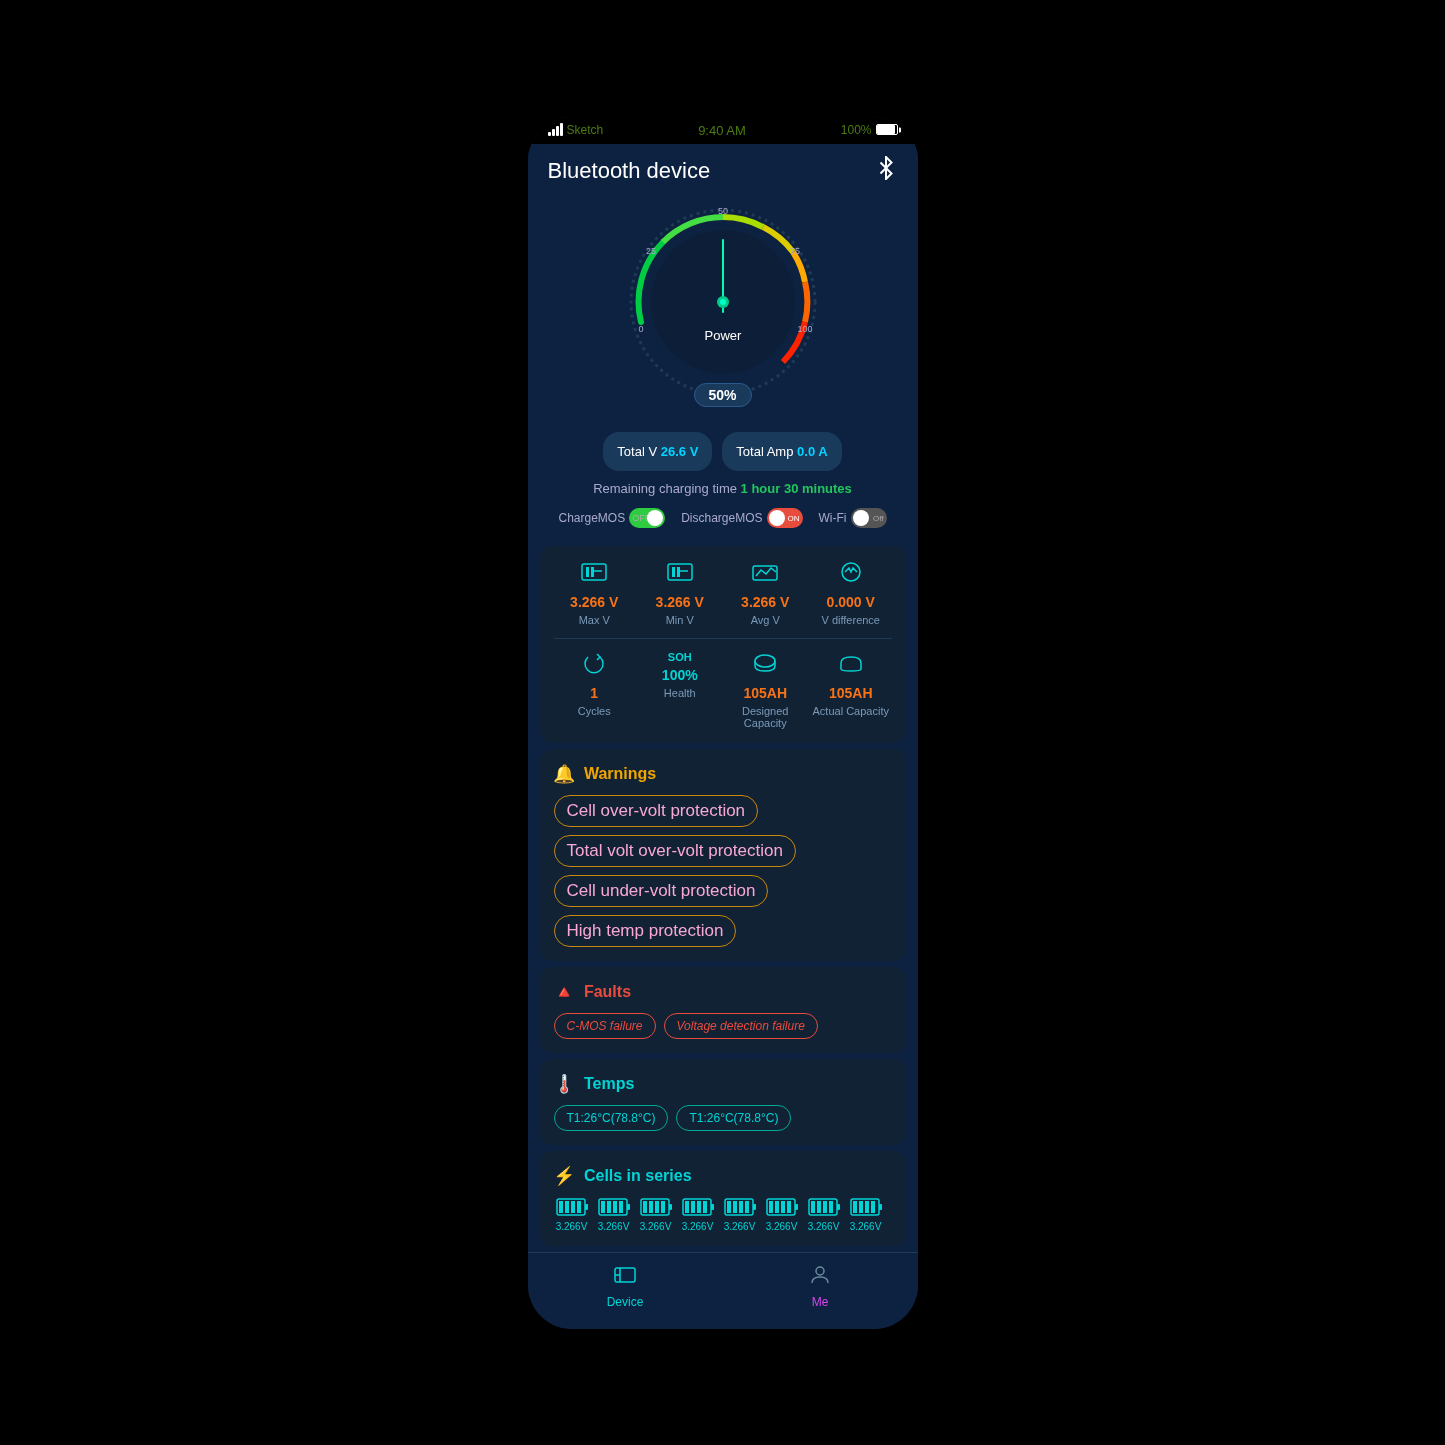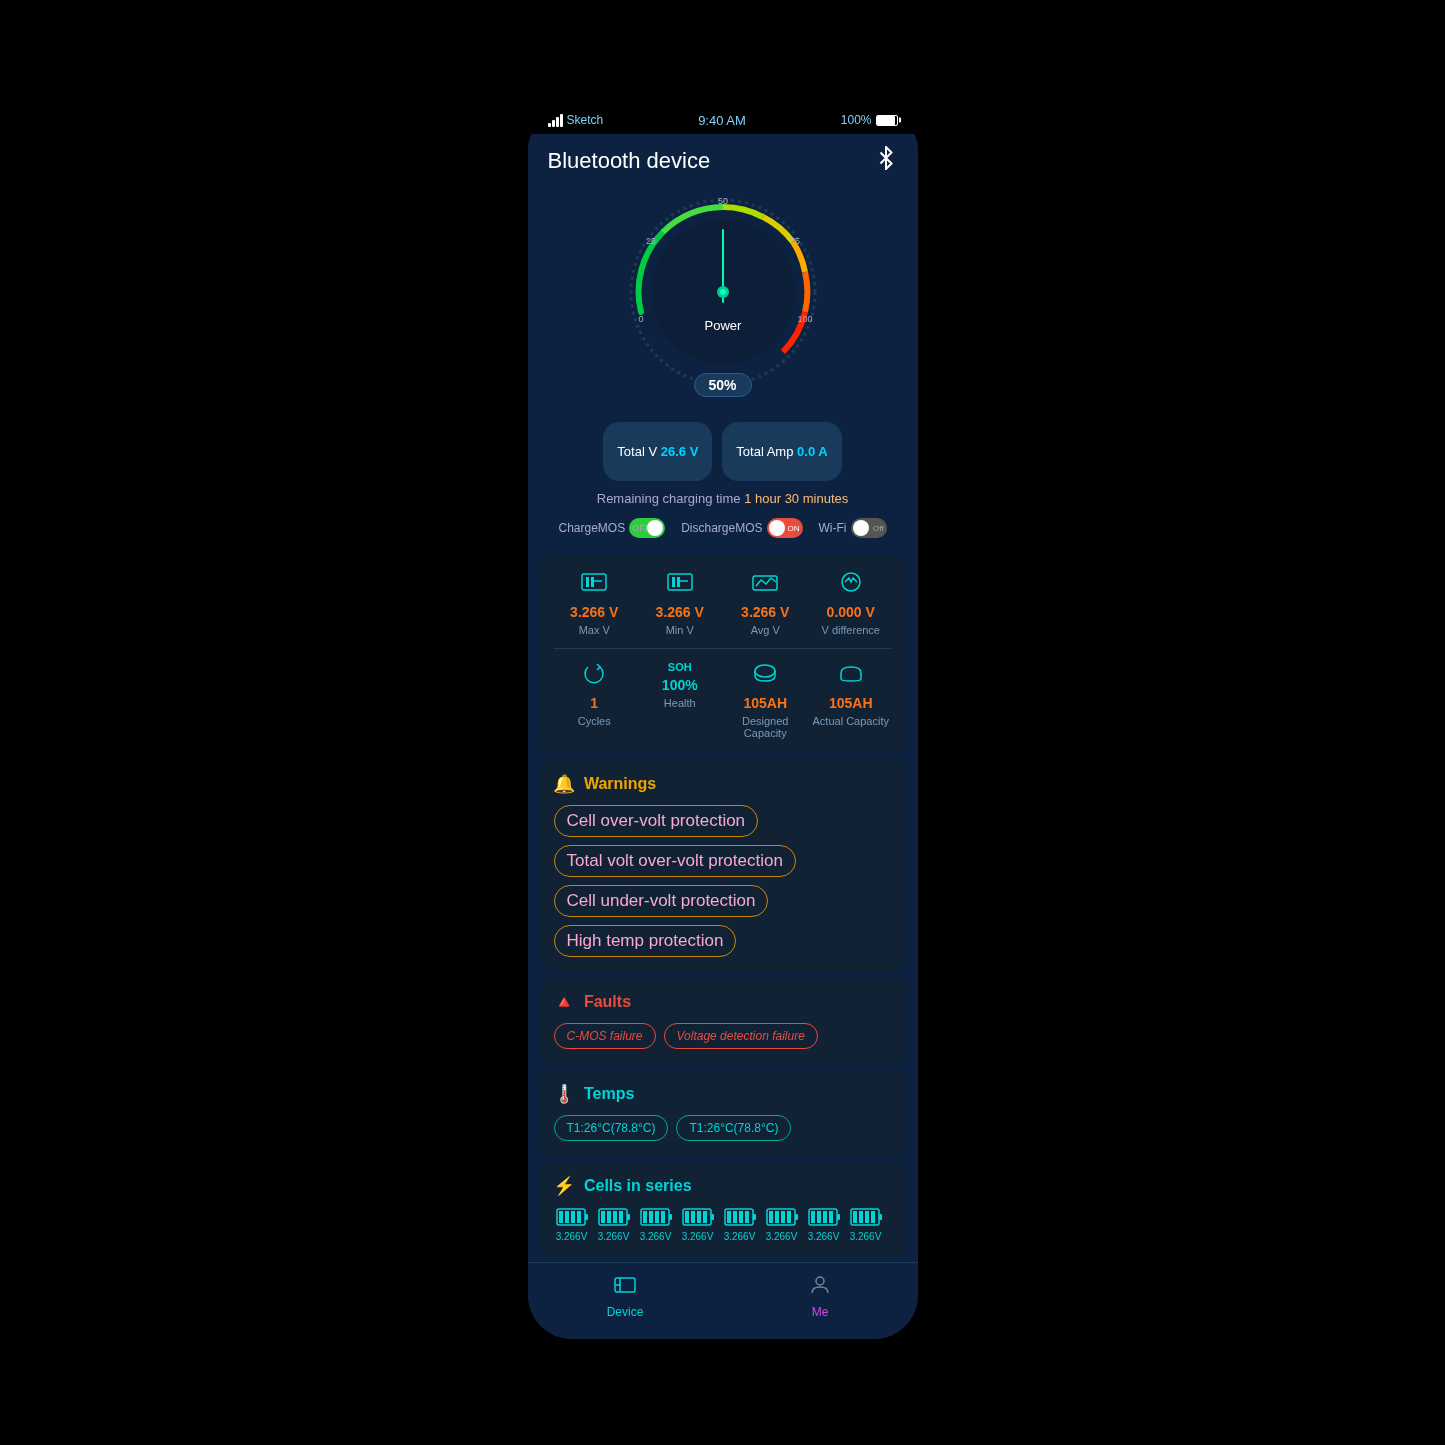--- a/index.html
+++ b/index.html
@@ -15,24 +15,24 @@
       width: 390px;
       background: #0a1628;
       border-radius: 44px;
       overflow: hidden;
       position: relative;
     }
     .status-bar {
       background: #000;
       display: flex;
       justify-content: space-between;
-      align-items: center;
+      align-items: flex-start;
       padding: 6px 20px;
       font-size: 12px;
-      color: #7dd3fc;
+      color: #4d7c0f;
     }
     .status-left { display: flex; align-items: center; gap: 4px; }
     .status-center { font-size: 13px; font-weight: 500; }
     .status-right { display: flex; align-items: center; gap: 4px; font-size: 12px; }
     .signal-bars { display: flex; align-items: flex-end; gap: 1px; }
     .signal-bar { background: #fff; width: 3px; border-radius: 1px; }
     .battery-icon { width: 22px; height: 11px; border: 1.5px solid #fff; border-radius: 2px; position: relative; display: inline-block; }
     .battery-icon::after { content: ''; position: absolute; right: -4px; top: 50%; transform: translateY(-50%); width: 2px; height: 5px; background: #fff; border-radius: 0 1px 1px 0; }
     .battery-fill { height: 100%; width: 90%; background: #fff; border-radius: 1px; }
 
@@ -77,33 +77,33 @@
     
     .stats-row {
       display: flex;
       justify-content: center;
       gap: 10px;
       padding: 6px 20px;
     }
     .stat-badge {
       background: #1a3a5c;
       border-radius: 16px;
-      padding: 22px 14px;
+      padding: 12px 14px;
       color: #fff;
       font-size: 13px;
     }
     .stat-badge .stat-value { color: #00d4ff; font-weight: 600; }
 
     .remaining-time {
       text-align: center;
       color: #aac;
       font-size: 13px;
       padding: 4px 0;
     }
-    .remaining-time .time-value { color: #fdba74; font-weight: 400; }
+    .remaining-time .time-value { color: #22c55e; font-weight: 700; }
 
     
     .toggles-row {
       display: flex;
       justify-content: center;
       align-items: center;
       gap: 16px;
       padding: 8px 0 12px;
     }
     .toggle-item { display: flex; align-items: center; gap: 4px; color: #aac; font-size: 12px; }

